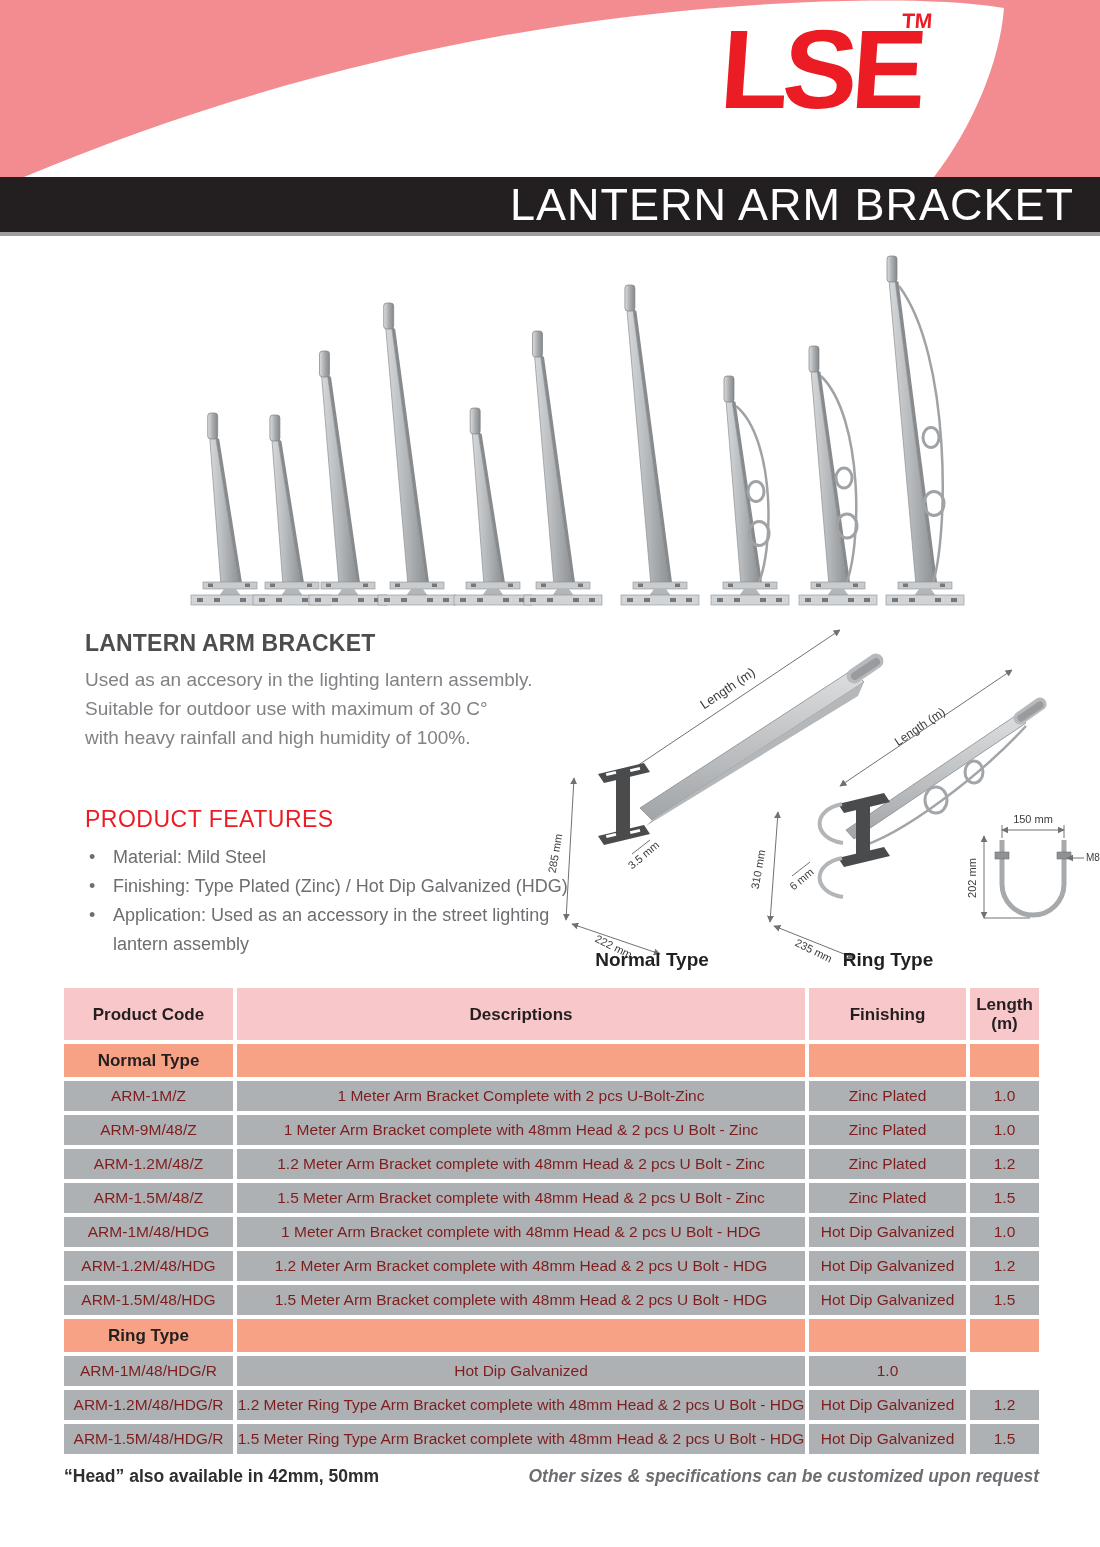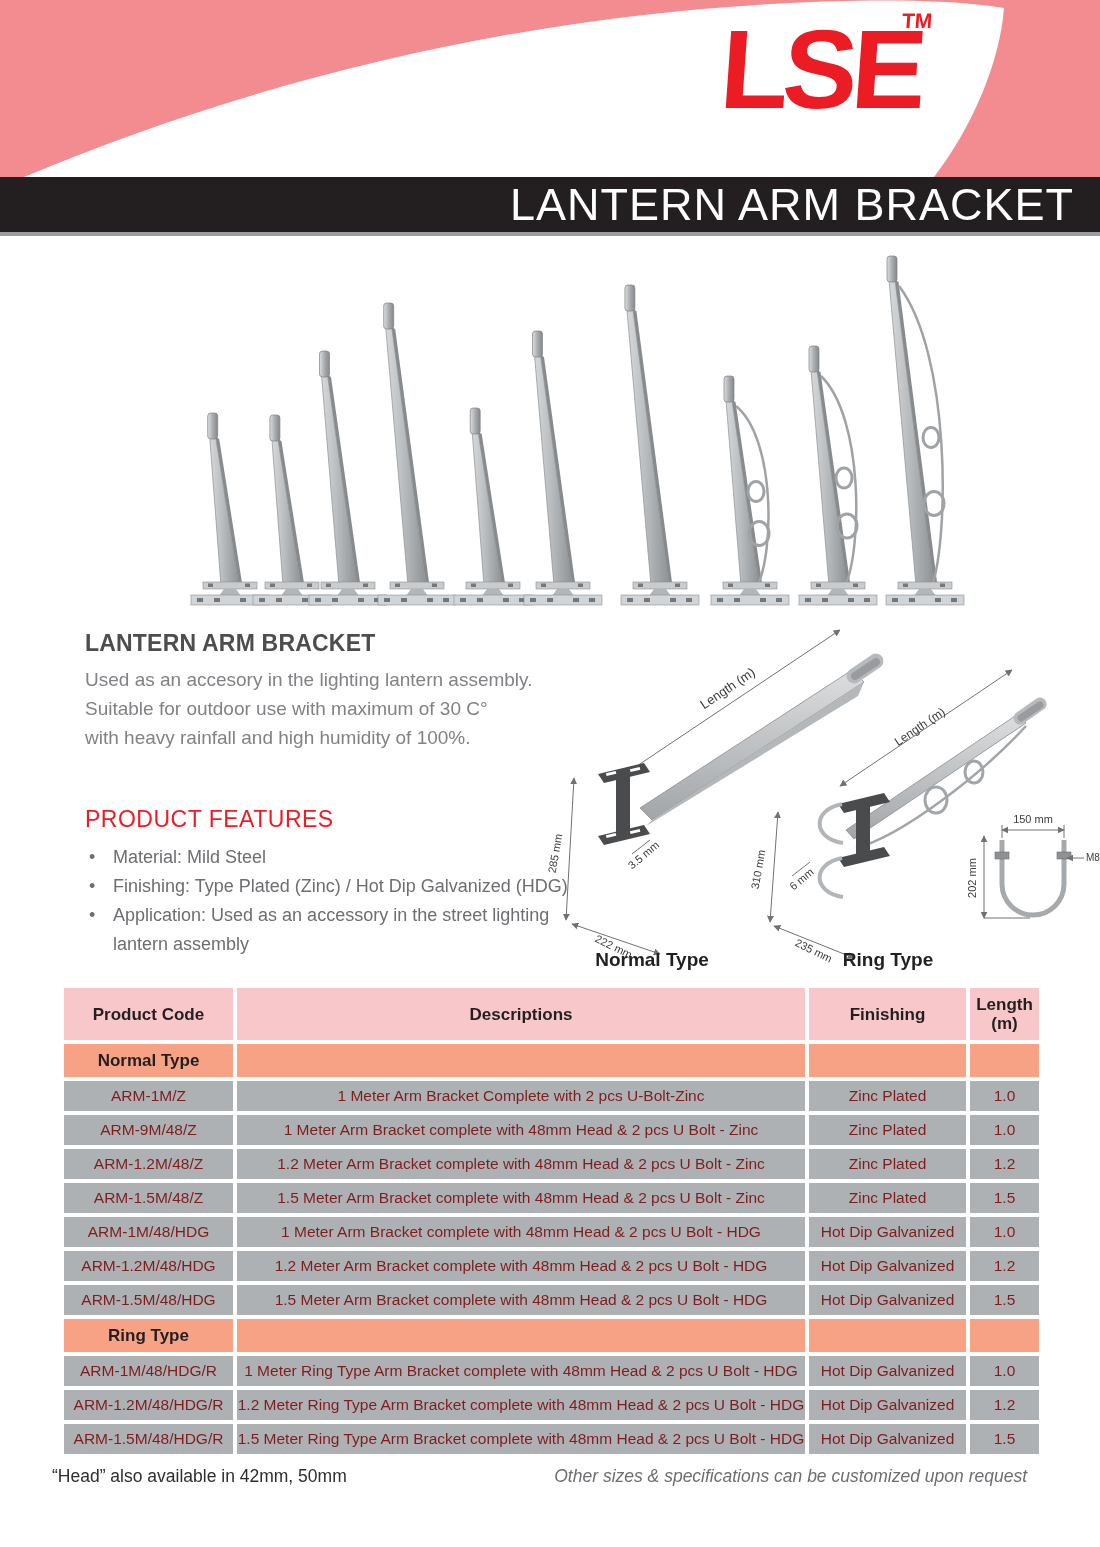--- a/index.html
+++ b/index.html
@@ -47,22 +47,22 @@
   .dim-line { stroke:#6f7275; stroke-width:1; fill:none; }
   
   .spec-table { position:absolute; left:64px; top:988px; width:975px; }
   .t-row { display:grid; grid-template-columns:169px 568px 157px 69px; column-gap:4px; margin-bottom:4px;border-radius:22px; }
   .t-cell { display:flex; align-items:center; justify-content:center; text-align:center; }
   .t-head .t-cell { background:#F8C7C9; height:52px; font-weight:bold; font-size:17px; color:#231F20; line-height:19px; }
   .t-section .t-cell { background:#F7A285; height:33px; font-weight:bold; font-size:17px; color:#231F20; }
   .t-data .t-cell { background:#AEB1B4; height:30px; font-size:15.5px; color:#7f1d1d; }
   
   .footnotes {
-    position:absolute; left:52px; top:1466px; width:975px;
-    display:flex; justify-content:space-between; align-items:center;
+    position:absolute; left:64px; top:1466px; width:975px;
+    display:flex; justify-content:space-between; align-items:center;font-weight:bold;
   }
   .footnote-left { font-size:17.5px; color:#2E2E30; }
   .footnote-right { font-size:17.5px; color:#6D6E71; font-style:italic; }
 </style>
 </head>
 <body>
 
 <div class="page">
 
   <div class="header-band">
@@ -425,21 +425,20 @@
 
     <div class="t-row t-section">
       <div class="t-cell">Ring Type</div>
       <div class="t-cell"></div>
       <div class="t-cell"></div>
       <div class="t-cell"></div>
     </div>
 
     <div class="t-row t-data">
       <div class="t-cell">ARM-1M/48/HDG/R</div>
-      <div class="t-cell">1 Meter Ring Type Arm Bracket complete with 48mm Head &amp; 2 pcs U Bolt - HDG</div>
       <div class="t-cell">Hot Dip Galvanized</div>
       <div class="t-cell">1.0</div>
     </div>
     <div class="t-row t-data">
       <div class="t-cell">ARM-1.2M/48/HDG/R</div>
       <div class="t-cell">1.2 Meter Ring Type Arm Bracket complete with 48mm Head &amp; 2 pcs U Bolt - HDG</div>
       <div class="t-cell">Hot Dip Galvanized</div>
       <div class="t-cell">1.2</div>
     </div>
     <div class="t-row t-data">

